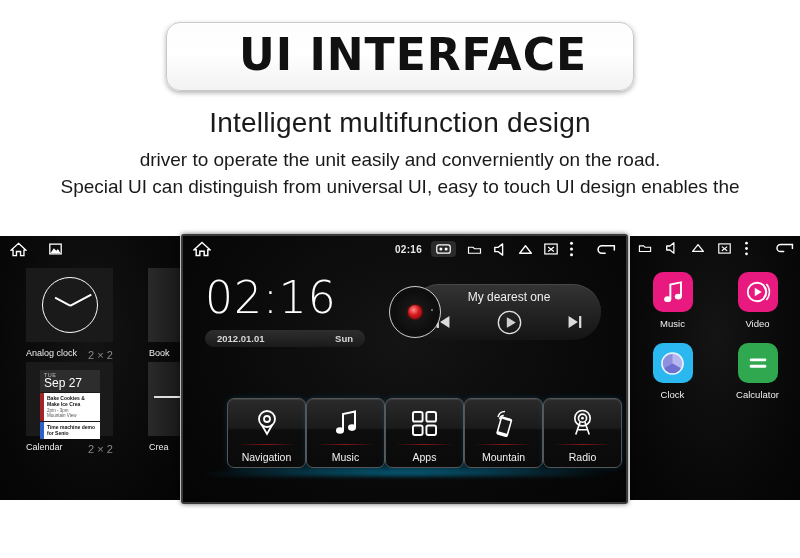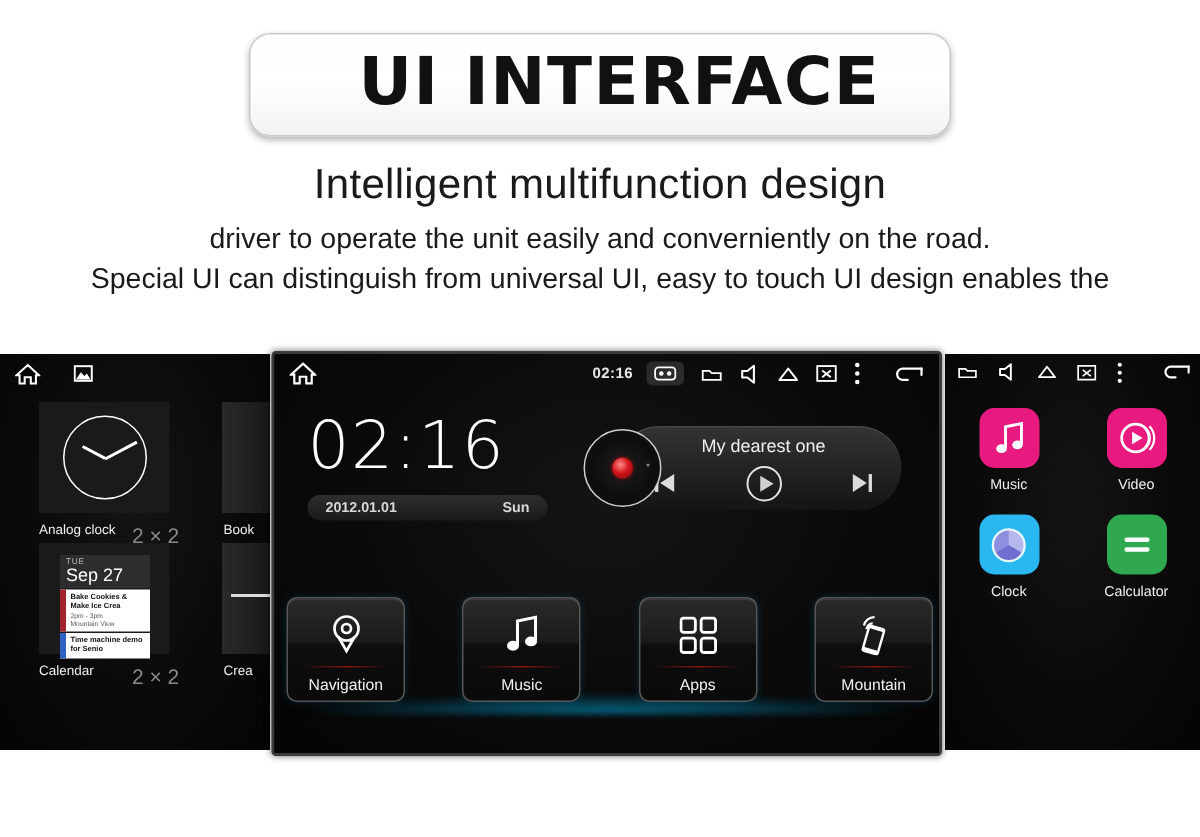--- a/index.html
+++ b/index.html
@@ -123,21 +123,21 @@
   .c-disc .hub {
     width:14px; height:14px; border-radius:50%;
     background: radial-gradient(circle at 40% 35%, #ff8a8a 0%, #d4161b 45%, #7a0a0d 100%);
     box-shadow:0 0 3px rgba(255,0,0,.6);
   }
   .c-disc .dot { position:absolute; right:7px; top:22px; width:2px;height:2px;border-radius:50%;background:#888; }
 
   
   .c-tiles {
     position:absolute; left:8px; bottom:34px; width:431px;
-    display:flex; justify-content:space-between;
+    display:flex; justify-content:flex-end;
   }
   .tile {
     width:79px; height:70px; border-radius:7px;
     background:linear-gradient(180deg,#2a2a2a 0%,#1b1b1b 42%,#0d0d0d 46%,#0a0a0a 100%);
     border:1px solid #565656;
     position:relative;
     display:flex; flex-direction:column; align-items:center; justify-content:flex-start;
     box-shadow: inset 0 1px 0 rgba(255,255,255,.09), 0 0 6px rgba(0,170,255,.18);
   }
   .tile .ic { margin-top:9px; height:30px; display:flex;align-items:center;justify-content:center; }
@@ -160,21 +160,21 @@
   .w-card {
     position:absolute; background:#0f0f0f; border:0;
   }
   .wc-a { left:26px; top:6px; width:87px; height:74px; background:#1a1a1a; }
   .wc-b { left:26px; top:100px; width:87px; height:74px; background:#1a1a1a; }
   .wc-r1 { left:148px; top:6px; width:44px; height:74px;
            background:linear-gradient(90deg,#2a2a2a,#121212); }
   .wc-r2 { left:148px; top:100px; width:44px; height:74px;
            background:linear-gradient(90deg,#2a2a2a,#121212); }
   .w-lbl { position:absolute; font-size:9px; color:#eee; }
-  .w-size { position:absolute; font-size:14px; color:#8a8a8a; }
+  .w-size { position:absolute; font-size:11px; color:#8a8a8a; }
 
   .analog { position:absolute; left:50%; top:50%; transform:translate(-50%,-50%);
             width:56px;height:56px;border-radius:50%;border:1.6px solid #fff; }
   .hand { position:absolute; background:#fff; transform-origin: 0 50%; }
   .hand.h { left:50%; top:50%; width:17px; height:1.6px; transform:rotate(208deg); }
   .hand.m { left:50%; top:50%; width:24px; height:1.6px; transform:rotate(-28deg); }
 
   .cal { position:absolute; left:14px; top:8px; width:60px; }
   .cal-hd { background:#2d2d2d; padding:2px 4px 3px; }
   .cal-hd .d { font-size:5.5px; color:#bdbdbd; letter-spacing:.5px; }
@@ -424,20 +424,32 @@
                   <rect x="10.6" y="9.6" width="8.8" height="13" fill="#1a1a1a"></rect>
                 </g>
                 <path d="M8 7 A7 7 0 0 1 15 1.4" fill="none" stroke="#fff" stroke-width="1.5"></path>
                 <path d="M9.6 9.4 A4.4 4.4 0 0 1 13.8 5.6" fill="none" stroke="#fff" stroke-width="1.5"></path>
               </svg>
           </div>
           <div class="rule"></div>
           <div class="lb">Mountain</div>
         </div>
 
+        <div class="tile">
+          <div class="ic">
+            <svg width="27" height="28" viewBox="0 0 28 28">
+                <circle cx="14" cy="9" r="8" fill="none" stroke="#fff" stroke-width="1.7"></circle>
+                <circle cx="14" cy="9" r="4.2" fill="none" stroke="#fff" stroke-width="1.7"></circle>
+                <circle cx="14" cy="9" r="1.4" fill="#fff"></circle>
+                <path d="M11.5 13 L7 26 M16.5 13 L21 26 M9.6 21 L18.4 21" fill="none" stroke="#fff" stroke-width="1.7"></path>
+              </svg>
+          </div>
+          <div class="rule"></div>
+          <div class="lb">Radio</div>
+        </div>
 
       </div>
     </div>
 
     <div class="panel panel-right">
       <div class="screen-bg"></div>
 
       <div class="statusbar sb-right">
         <span class="sb-ico">
           <svg width="14" height="10" viewBox="0 0 20 14">

